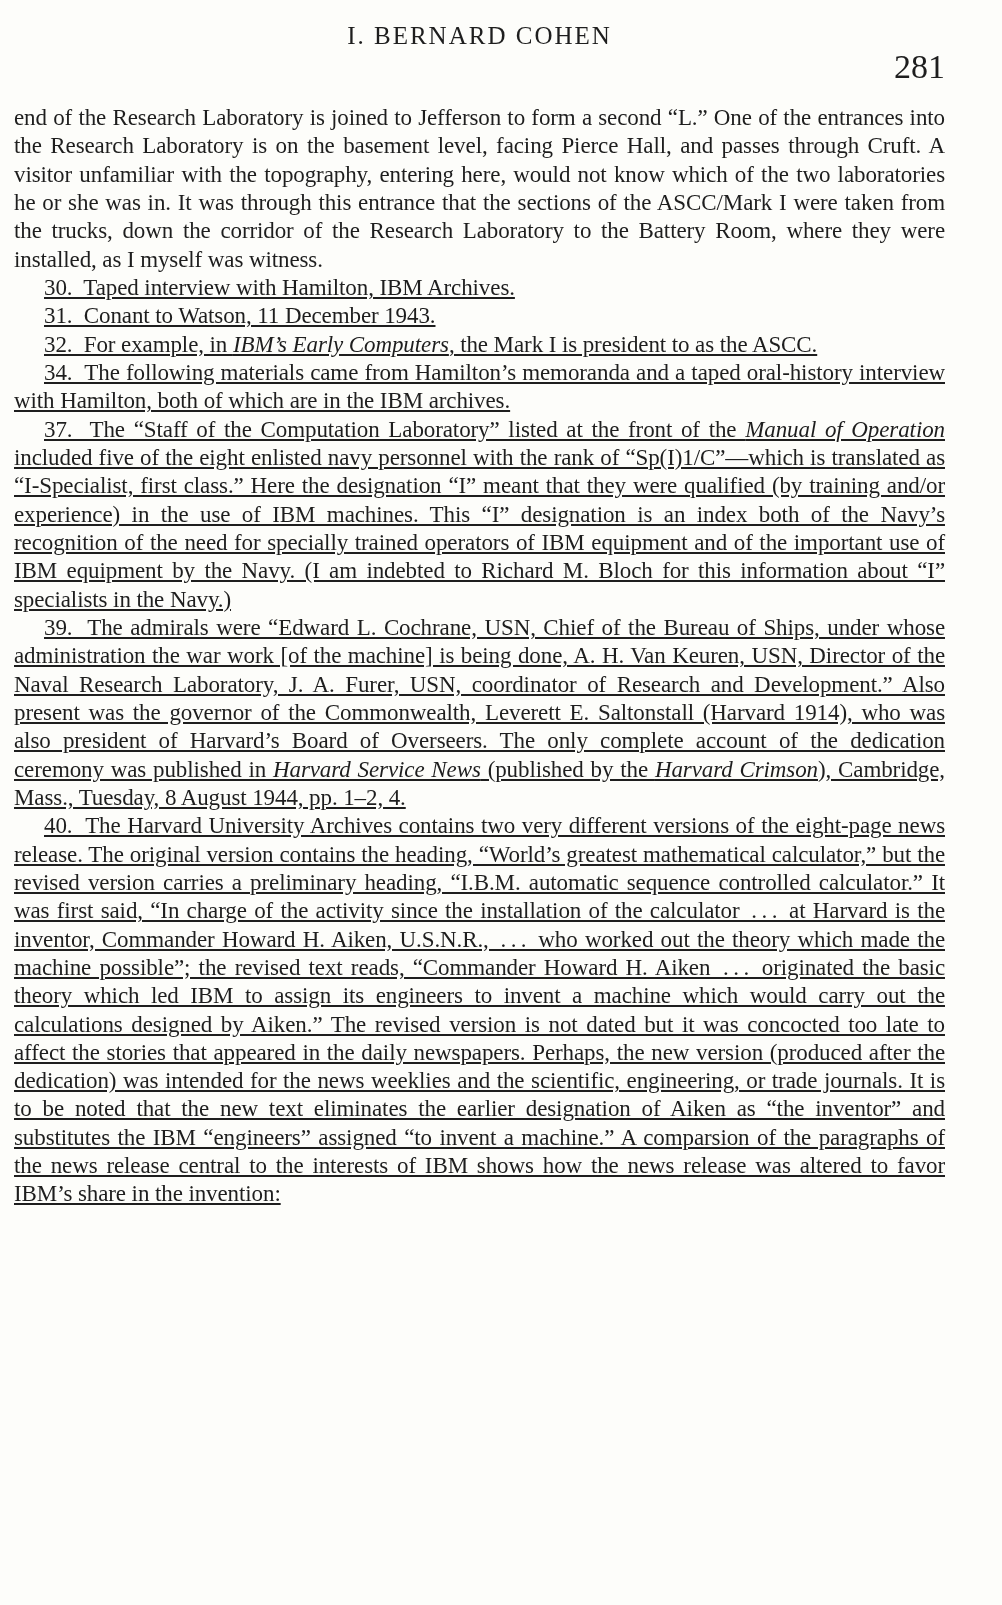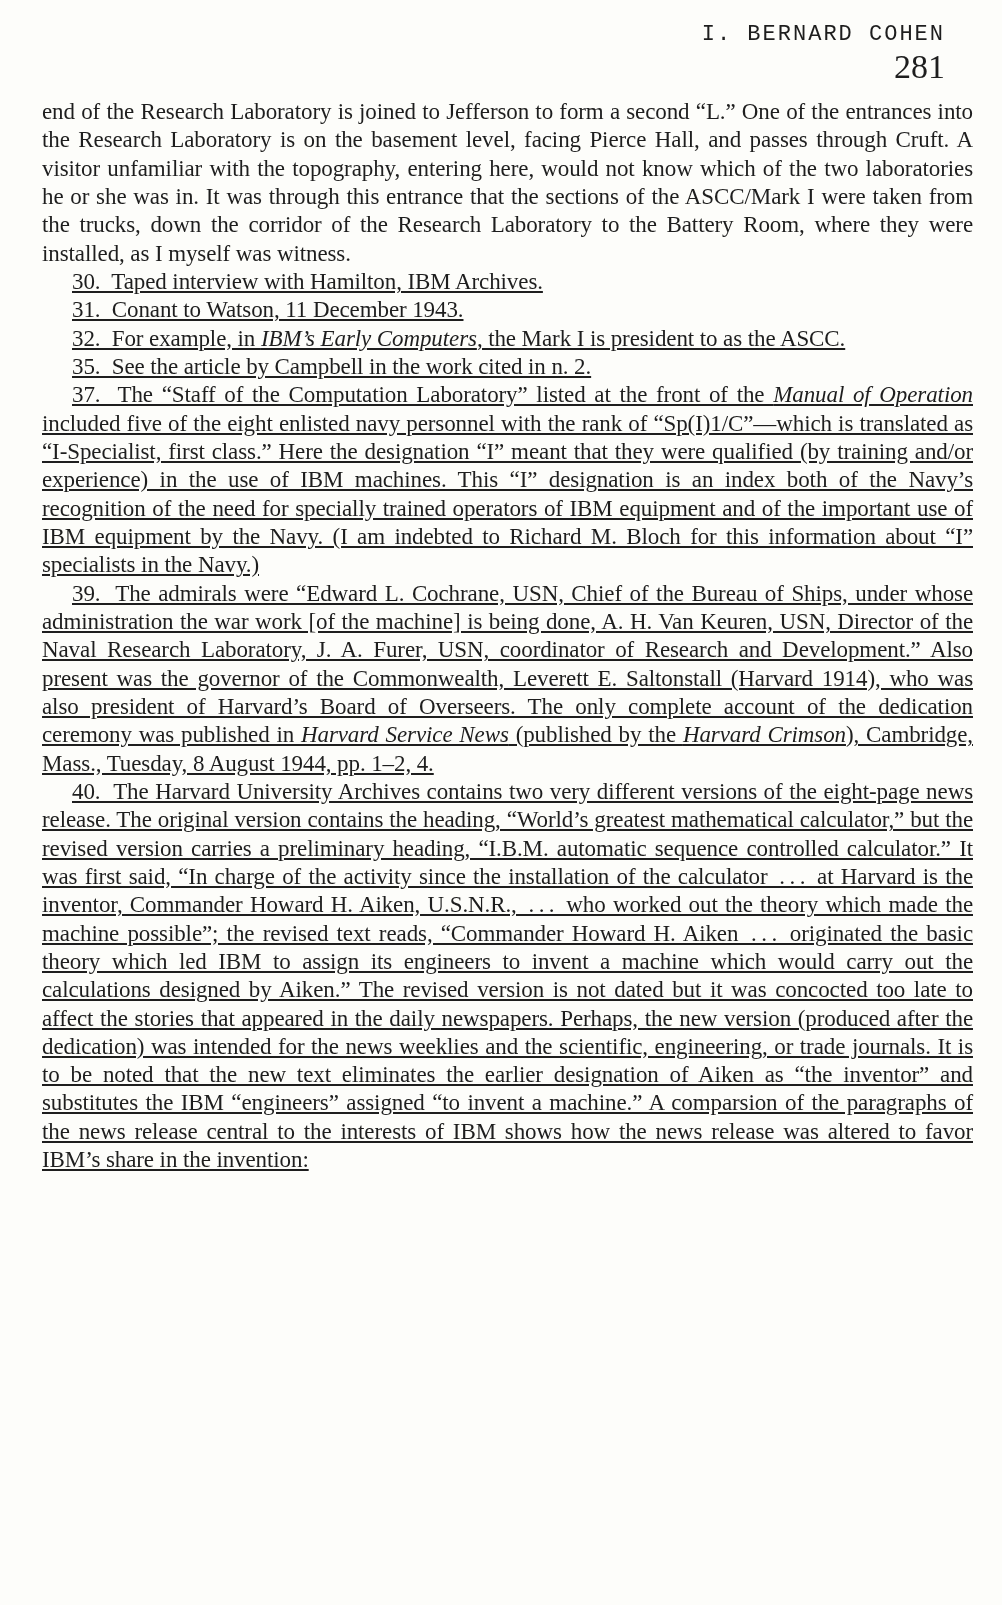--- a/index.html
+++ b/index.html
@@ -25,44 +25,42 @@
     top: 0;
     left: 14px;
     width: 931px;
     height: 70px;
   }
   .running-head {
     position: absolute;
     top: 22px;
     left: 0;
     width: 100%;
-    text-align: right;
-    font-size: 22px;
+    text-align: center;
+    font-size: 25px;
     letter-spacing: 2px;
     white-space: nowrap;
-    font-family: Liberation Mono, monospace;
   }
   .page-number {
     position: absolute;
     top: 8px;
     right: 0;
     font-size: 34px;
     line-height: 1.1;
     margin-top: 40px;
   }
   .page-body {
     position: absolute;
-    top: 98px;
+    top: 104px;
     left: 14px;
     width: 931px;
     font-size: 23px;
     line-height: 28.33px;
     text-align: justify;
     letter-spacing: -0.1px;
-    margin-left: 28px;
   }
   p.para {
     margin: 0;
     padding: 0;
   }
   p.para.indent {
     text-indent: 30px;
     text-decoration: underline;
   }
   .it {
@@ -75,18 +73,18 @@
 <div class="sheet">
   <div class="page-header">
     <div class="running-head">I. BERNARD COHEN</div>
     <div class="page-number">281</div>
   </div>
   <div class="page-body">
       <p class="para"><span>end of the Research Laboratory is joined to Jefferson to form a second “L.” One of the entrances into the Research Laboratory is on the basement level, facing Pierce Hall, and passes through Cruft. A visitor unfamiliar with the topography, entering here, would not know which of the two laboratories he or she was in. It was through this entrance that the sections of the ASCC/Mark I were taken from the trucks, down the corridor of the Research Laboratory to the Battery Room, where they were installed, as I myself was witness.</span></p>
       <p class="para indent"><span>30.&nbsp; Taped interview with Hamilton, IBM Archives.</span></p>
       <p class="para indent"><span>31.&nbsp; Conant to Watson, 11 December 1943.</span></p>
       <p class="para indent"><span>32.&nbsp; For example, in </span><span class="it">IBM’s Early Computers</span><span>, the Mark I is president to as the ASCC.</span></p>
-      <p class="para indent"><span>35.&nbsp; See the article by Campbell in the work cited in n. 2.</span></p>
+      <p class="para indent"><span>34.&nbsp; The following materials came from Hamilton’s memoranda and a taped oral-history interview with Hamilton, both of which are in the IBM archives.</span></p>
       <p class="para indent"><span>37.&nbsp; The “Staff of the Computation Laboratory” listed at the front of the </span><span class="it">Manual of Operation</span><span> included five of the eight enlisted navy personnel with the rank of “Sp(I)1/C”—which is translated as “I-Specialist, first class.” Here the designation “I” meant that they were qualified (by training and/or experience) in the use of IBM machines. This “I” designation is an index both of the Navy’s recognition of the need for specially trained operators of IBM equipment and of the important use of IBM equipment by the Navy. (I am indebted to Richard M. Bloch for this information about “I” specialists in the Navy.)</span></p>
       <p class="para indent"><span>39.&nbsp; The admirals were “Edward L. Cochrane, USN, Chief of the Bureau of Ships, under whose administration the war work [of the machine] is being done, A. H. Van Keuren, USN, Director of the Naval Research Laboratory, J. A. Furer, USN, coordinator of Research and Development.” Also present was the governor of the Commonwealth, Leverett E. Saltonstall (Harvard 1914), who was also president of Harvard’s Board of Overseers. The only complete account of the dedication ceremony was published in </span><span class="it">Harvard Service News</span><span> (published by the </span><span class="it">Harvard Crimson</span><span>), Cambridge, Mass., Tuesday, 8 August 1944, pp. 1–2, 4.</span></p>
       <p class="para indent"><span>40.&nbsp; The Harvard University Archives contains two very different versions of the eight-page news release. The original version contains the heading, “World’s greatest mathematical calculator,” but the revised version carries a preliminary heading, “I.B.M. automatic sequence controlled calculator.” It was first said, “In charge of the activity since the installation of the calculator  . . .  at Harvard is the inventor, Commander Howard H. Aiken, U.S.N.R.,  . . .  who worked out the theory which made the machine possible”; the revised text reads, “Commander Howard H. Aiken  . . .  originated the basic theory which led IBM to assign its engineers to invent a machine which would carry out the calculations designed by Aiken.” The revised version is not dated but it was concocted too late to affect the stories that appeared in the daily newspapers. Perhaps, the new version (produced after the dedication) was intended for the news weeklies and the scientific, engineering, or trade journals. It is to be noted that the new text eliminates the earlier designation of Aiken as “the inventor” and substitutes the IBM “engineers” assigned “to invent a machine.” A comparsion of the paragraphs of the news release central to the interests of IBM shows how the news release was altered to favor IBM’s share in the invention:</span></p>
     </div>
 </div>
 
 </body></html>

